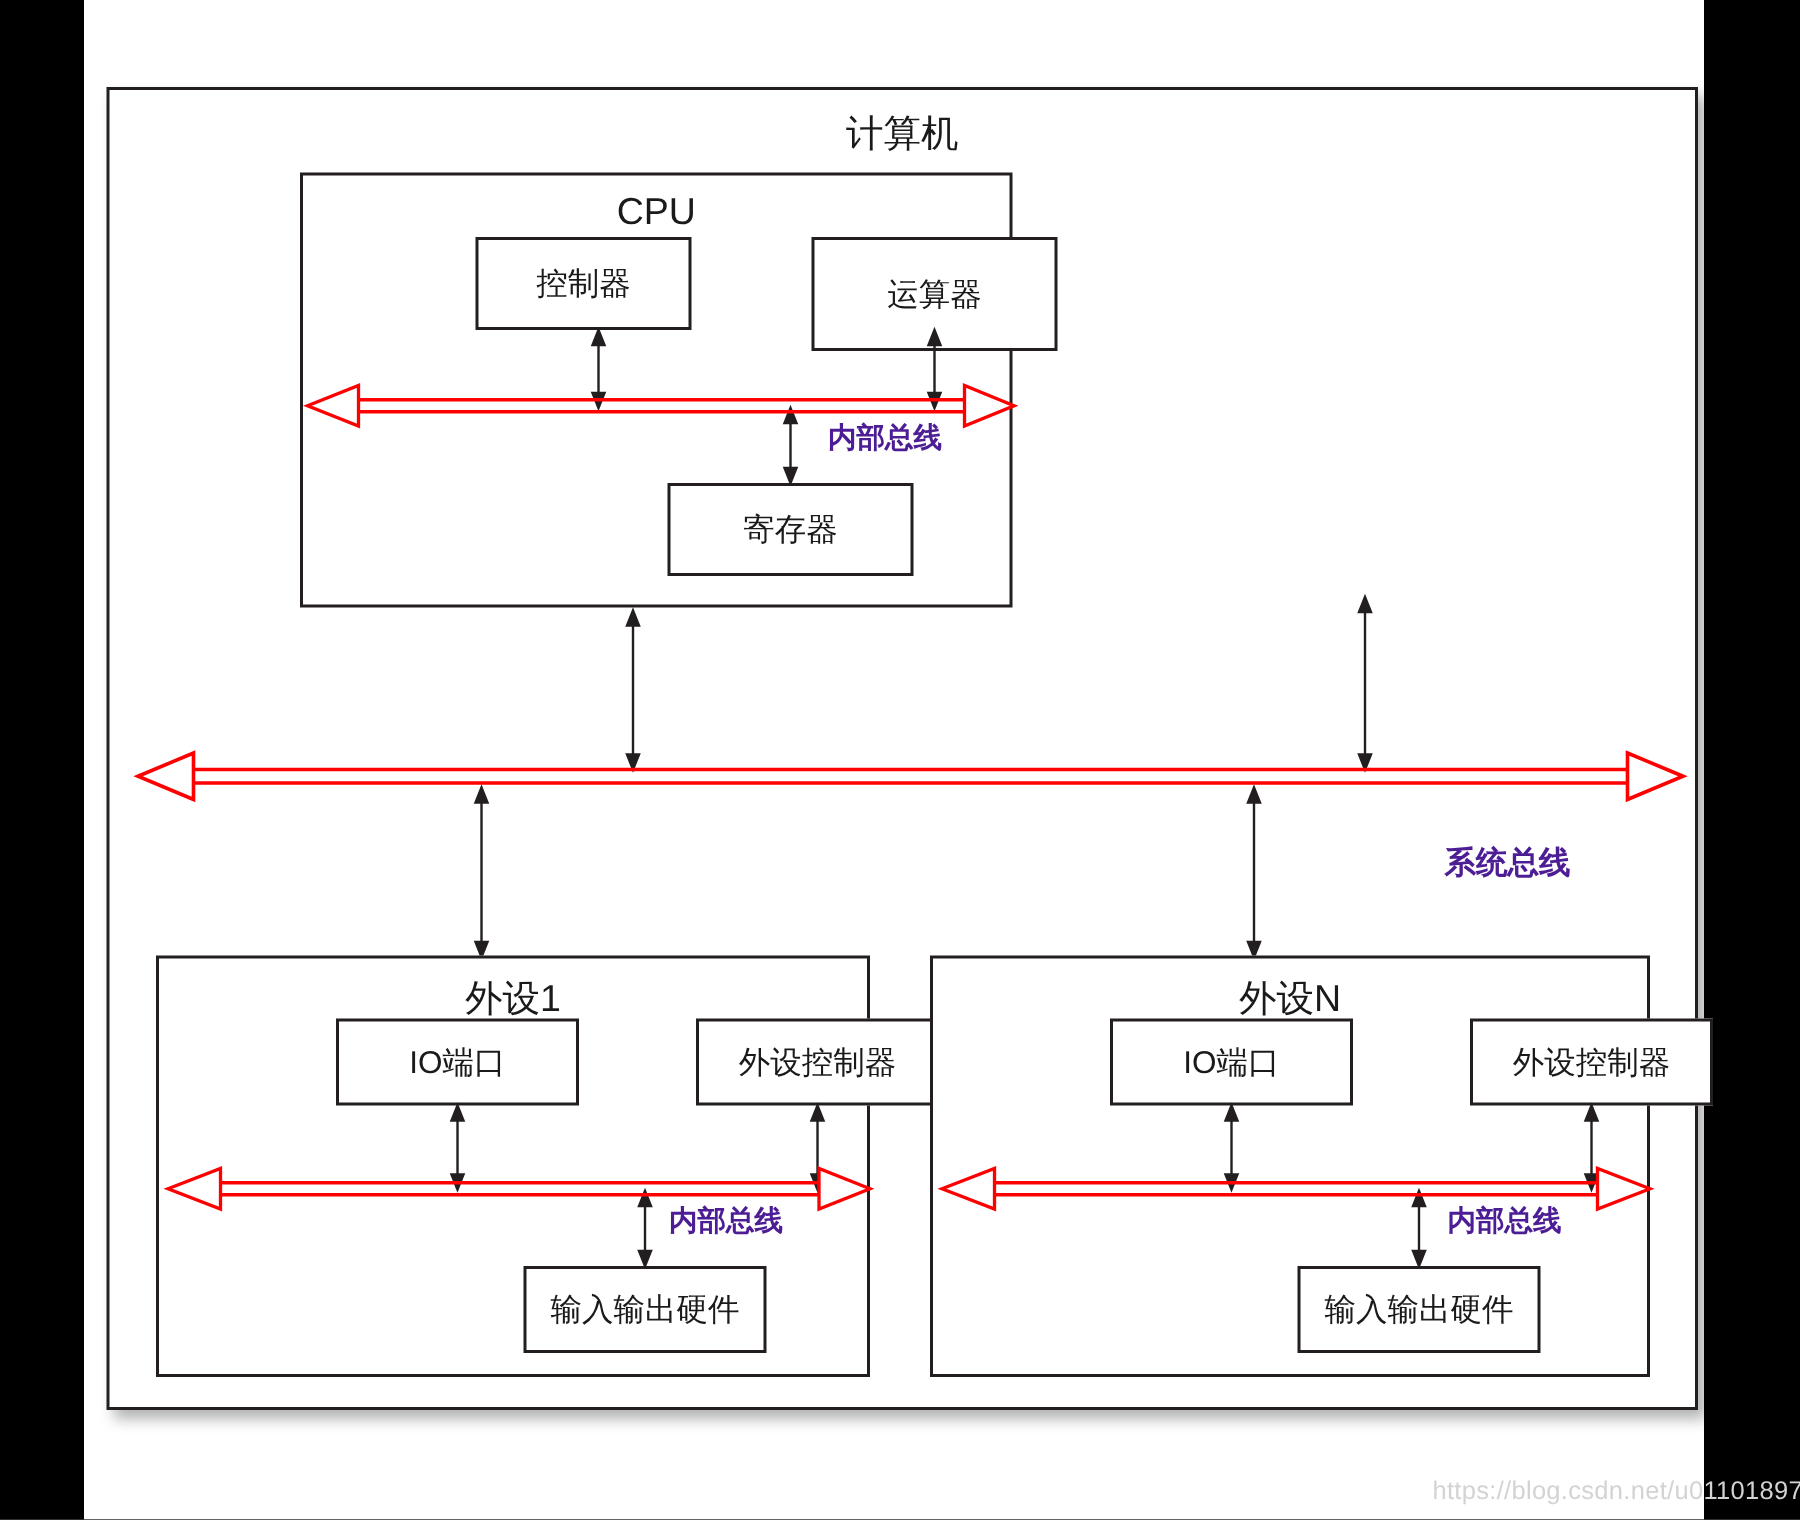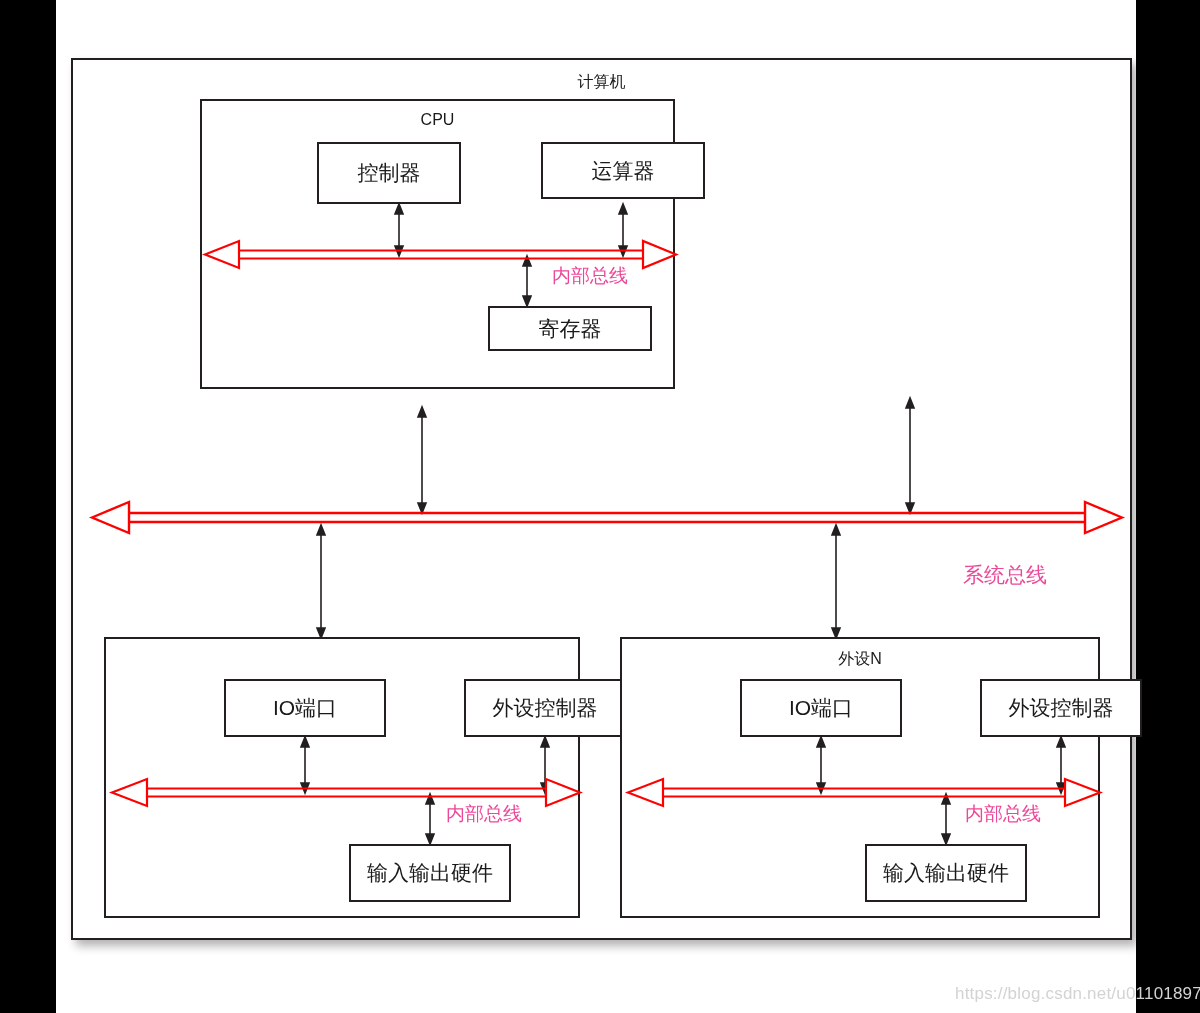--- a/index.html
+++ b/index.html
@@ -44,40 +44,41 @@
     position: absolute;
     background: #ffffff;
     border: 2px solid #231f20;
     box-sizing: border-box;
   }
   .box-title {
     position: absolute;
     left: 0;
     right: 0;
     text-align: center;
-    font-size: 16px;
+    font-size: 25px;
     color: #1a1a1a;
     white-space: nowrap;
   }
   .box-center-label {
     position: absolute;
     left: 0;
     right: 0;
     top: 50%;
     transform: translateY(-50%);
     text-align: center;
     font-size: 21px;
     color: #1a1a1a;
     white-space: nowrap;
   }
   .bus-label {
     position: absolute;
     font-size: 19px;
-    color: #ec4899;
-    white-space: nowrap;
+    color: #4c1d95;
+    white-space: nowrap;
+    font-weight: bold;
   }
   .watermark {
     position: absolute;
     font-size: 17px;
     color: #d3d3d3;
     white-space: nowrap;
     letter-spacing: 0.2px;
   }
   svg.overlay {
     position: absolute;
@@ -90,33 +91,33 @@
 </head>
 <body>
 
 <div id="stage">
   <div id="page"></div>
 
   <div id="computer-box">
 
     <div class="box-title" style="top: 12px;">计算机</div>
 
-    <div class="plain-box" style="left:127px; top:39px; width:475px; height:290px;">
+    <div class="plain-box" style="left:127px; top:55px; width:475px; height:290px;">
 
       <div class="box-title" style="top: 10px;">CPU</div>
 
       <div class="plain-box" style="left:115px; top:41px; width:144px; height:62px;">
         <div class="box-center-label">控制器</div>
       </div>
 
-      <div class="plain-box" style="left:339px; top:41px; width:164px; height:57px;">
+      <div class="plain-box" style="left:339px; top:41px; width:164px; height:76px;">
         <div class="box-center-label">运算器</div>
       </div>
 
-      <div class="plain-box" style="left:243px; top:205px; width:164px; height:45px;margin-left:43px;">
+      <div class="plain-box" style="left:243px; top:205px; width:164px; height:62px;">
         <div class="box-center-label">寄存器</div>
       </div>
 
       <svg class="overlay" width="480" height="295" viewBox="0 0 480 295">
 
         <g stroke="#231f20" stroke-width="1.6" fill="#231f20">
           <line x1="197" y1="108" x2="197" y2="150"></line>
           <polygon points="197,103 193,113 201,113"></polygon>
           <polygon points="197,155 193,145 201,145"></polygon>
 
@@ -166,20 +167,21 @@
         <line x1="55" y1="462" x2="1013" y2="462"></line>
         <polygon points="19,457.5 56,442 56,473" fill="#ffffff"></polygon>
         <polygon points="1049,457.5 1012,442 1012,473" fill="#ffffff"></polygon>
       </g>
     </svg>
 
     <div class="bus-label" style="left:890px; top:482px; font-size:21px;margin-top:19px;">系统总线</div>
 
     <div class="plain-box" style="left:31px; top:577px; width:476px; height:281px;">
 
+      <div class="box-title" style="top: 10px;">外设1</div>
 
       <div class="plain-box" style="left:118px; top:40px; width:162px; height:58px;">
         <div class="box-center-label">IO端口</div>
       </div>
 
       <div class="plain-box" style="left:358px; top:40px; width:162px; height:58px;">
         <div class="box-center-label">外设控制器</div>
       </div>
 
       <div class="plain-box" style="left:243px; top:205px; width:162px; height:58px;">

